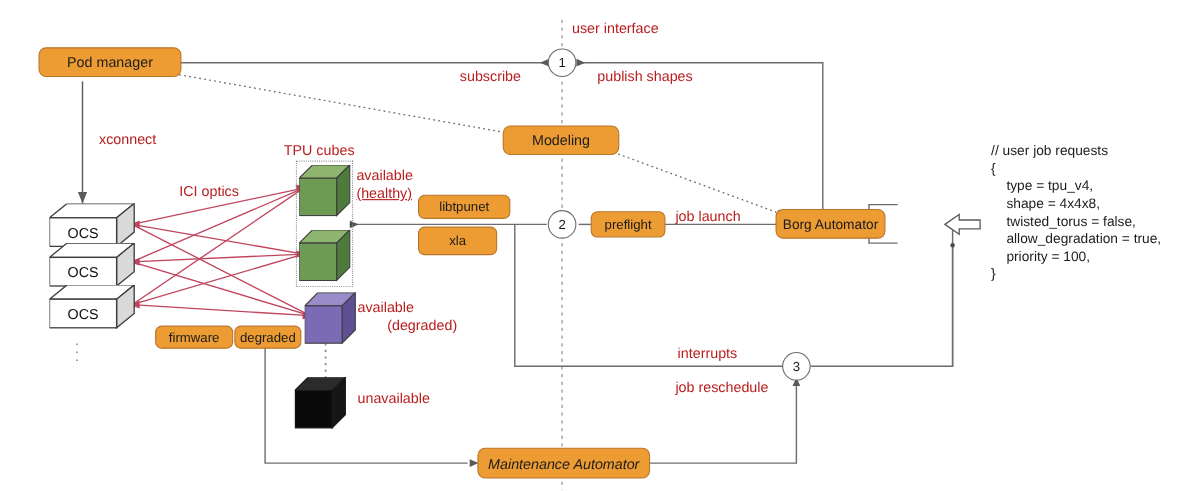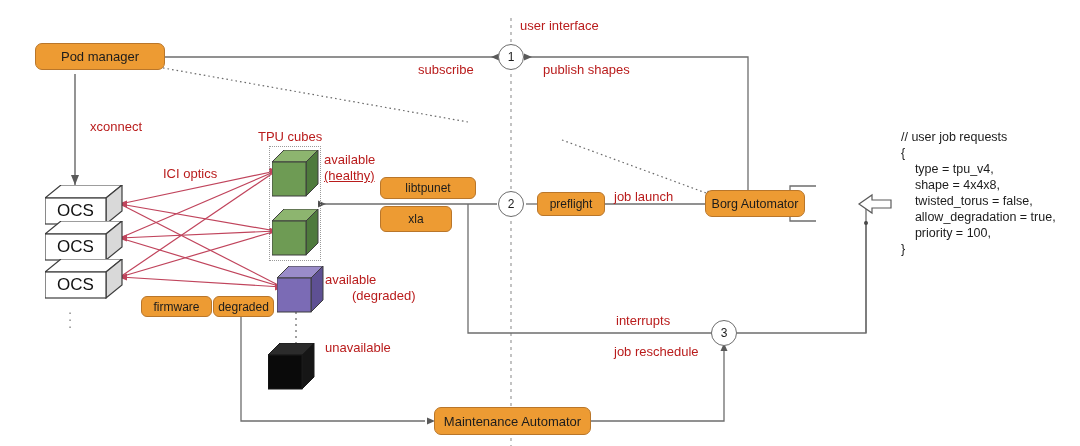--- a/index.html
+++ b/index.html
@@ -47,21 +47,21 @@
     box-sizing:border-box;
     z-index:7;
   }
 
   
   .cube{position:absolute;z-index:6;}
 
   
   .ocs{position:absolute;z-index:6;}
   .ocs .obody{position:absolute;left:0;background:#fff;border:1.2px solid #3d3d3d;box-sizing:border-box;
-    display:flex;align-items:center;justify-content:center;font-size:17px;color:#111;}
+    display:flex;align-items:center;justify-content:center;font-size:13px;color:#111;}
   .dotbox{position:absolute;border:1px dotted #9a9a9a;z-index:2;}
   .vdots{position:absolute;z-index:4;color:#7a7a7a;font-size:13px;line-height:7px;text-align:center;}
 </style>
 </head>
 <body>
 
 <div id="stage">
 
   <svg class="layer" viewBox="0 0 1080 446">
     <defs>
@@ -137,34 +137,35 @@
     <polygon points="720.5,351 724,343 727.5,351" fill="#5a5a5a"></polygon>
 
     <polyline points="241,312 241,421 425,421" fill="none" stroke="#6d6d6d" stroke-width="1.3"></polyline>
     <polygon points="427,417.5 435,421 427,424.5" fill="#5a5a5a"></polygon>
 
     <line x1="296" y1="312" x2="296" y2="344" stroke="#8a8a8a" stroke-width="1.6" stroke-dasharray="2,4"></line>
   </svg>
 
   <div class="node" style="left:35px;top:43px;width:130px;height:27px;">Pod manager</div>
 
-
-  <div class="node small" style="left:380px;top:177px;width:96px;height:22px;">libtpunet</div>
+  <div class="node" style="left:457px;top:114px;width:106px;height:27px;">Modeling</div>
+
+  <div class="node small" style="left:380px;top:177px;width:84px;height:22px;">libtpunet</div>
 
   <div class="node small" style="left:380px;top:206px;width:72px;height:26px;">xla</div>
 
   <div class="node small" style="left:537px;top:192px;width:68px;height:24px;">preflight</div>
 
   <div class="node" style="left:705px;top:190px;width:100px;height:27px;font-size:12.5px;">Borg Automator</div>
 
   <div class="node small" style="left:141px;top:296px;width:71px;height:21px;">firmware</div>
 
   <div class="node small" style="left:213px;top:296px;width:61px;height:21px;">degraded</div>
 
-  <div class="node" style="left:434px;top:407px;width:157px;height:28px;">Maintenance Automator</div>
+  <div class="node" style="left:434px;top:407px;width:157px;height:28px;font-style:italic;">Maintenance Automator</div>
 
   <div class="circ" style="left:498px;top:44px;">1</div>
   <div class="circ" style="left:498px;top:191px;">2</div>
   <div class="circ" style="left:711px;top:320px;">3</div>
 
   <div class="ocs" style="left:45px;top:185px;width:78px;height:40px;">
     <svg width="78" height="40" viewBox="0 0 78 40">
       <polygon points="0,13 16,0 77,0 61,13" fill="#ffffff" stroke="#3d3d3d" stroke-width="1.2"></polygon>
       <polygon points="61,13 77,0 77,26 61,39" fill="#d9d9d9" stroke="#3d3d3d" stroke-width="1.2"></polygon>
       <rect x="0" y="13" width="61" height="26" fill="#ffffff" stroke="#3d3d3d" stroke-width="1.2"></rect>
@@ -243,21 +244,21 @@
   <div class="lbl" style="left:616px;top:313px;">interrupts</div>
 
   <div class="lbl" style="left:614px;top:344px;">job reschedule</div>
 
   <div class="lbl" style="left:324px;top:152px;">available</div>
   <div class="lbl" style="left:324px;top:168px;text-decoration:underline;">(healthy)</div>
 
   <div class="lbl" style="left:325px;top:272px;">available</div>
   <div class="lbl" style="left:325px;top:288px;margin-left:27px;">(degraded)</div>
 
-  <div class="lbl" style="left:325px;top:340px;">unavailable</div>
+  <div class="lbl" style="left:325px;top:354px;">unavailable</div>
 
   <div class="code" style="left:901px;top:129px;">// user job requests
 {
     type = tpu_v4,
     shape = 4x4x8,
     twisted_torus = false,
     allow_degradation = true,
     priority = 100,
 }</div>
 

